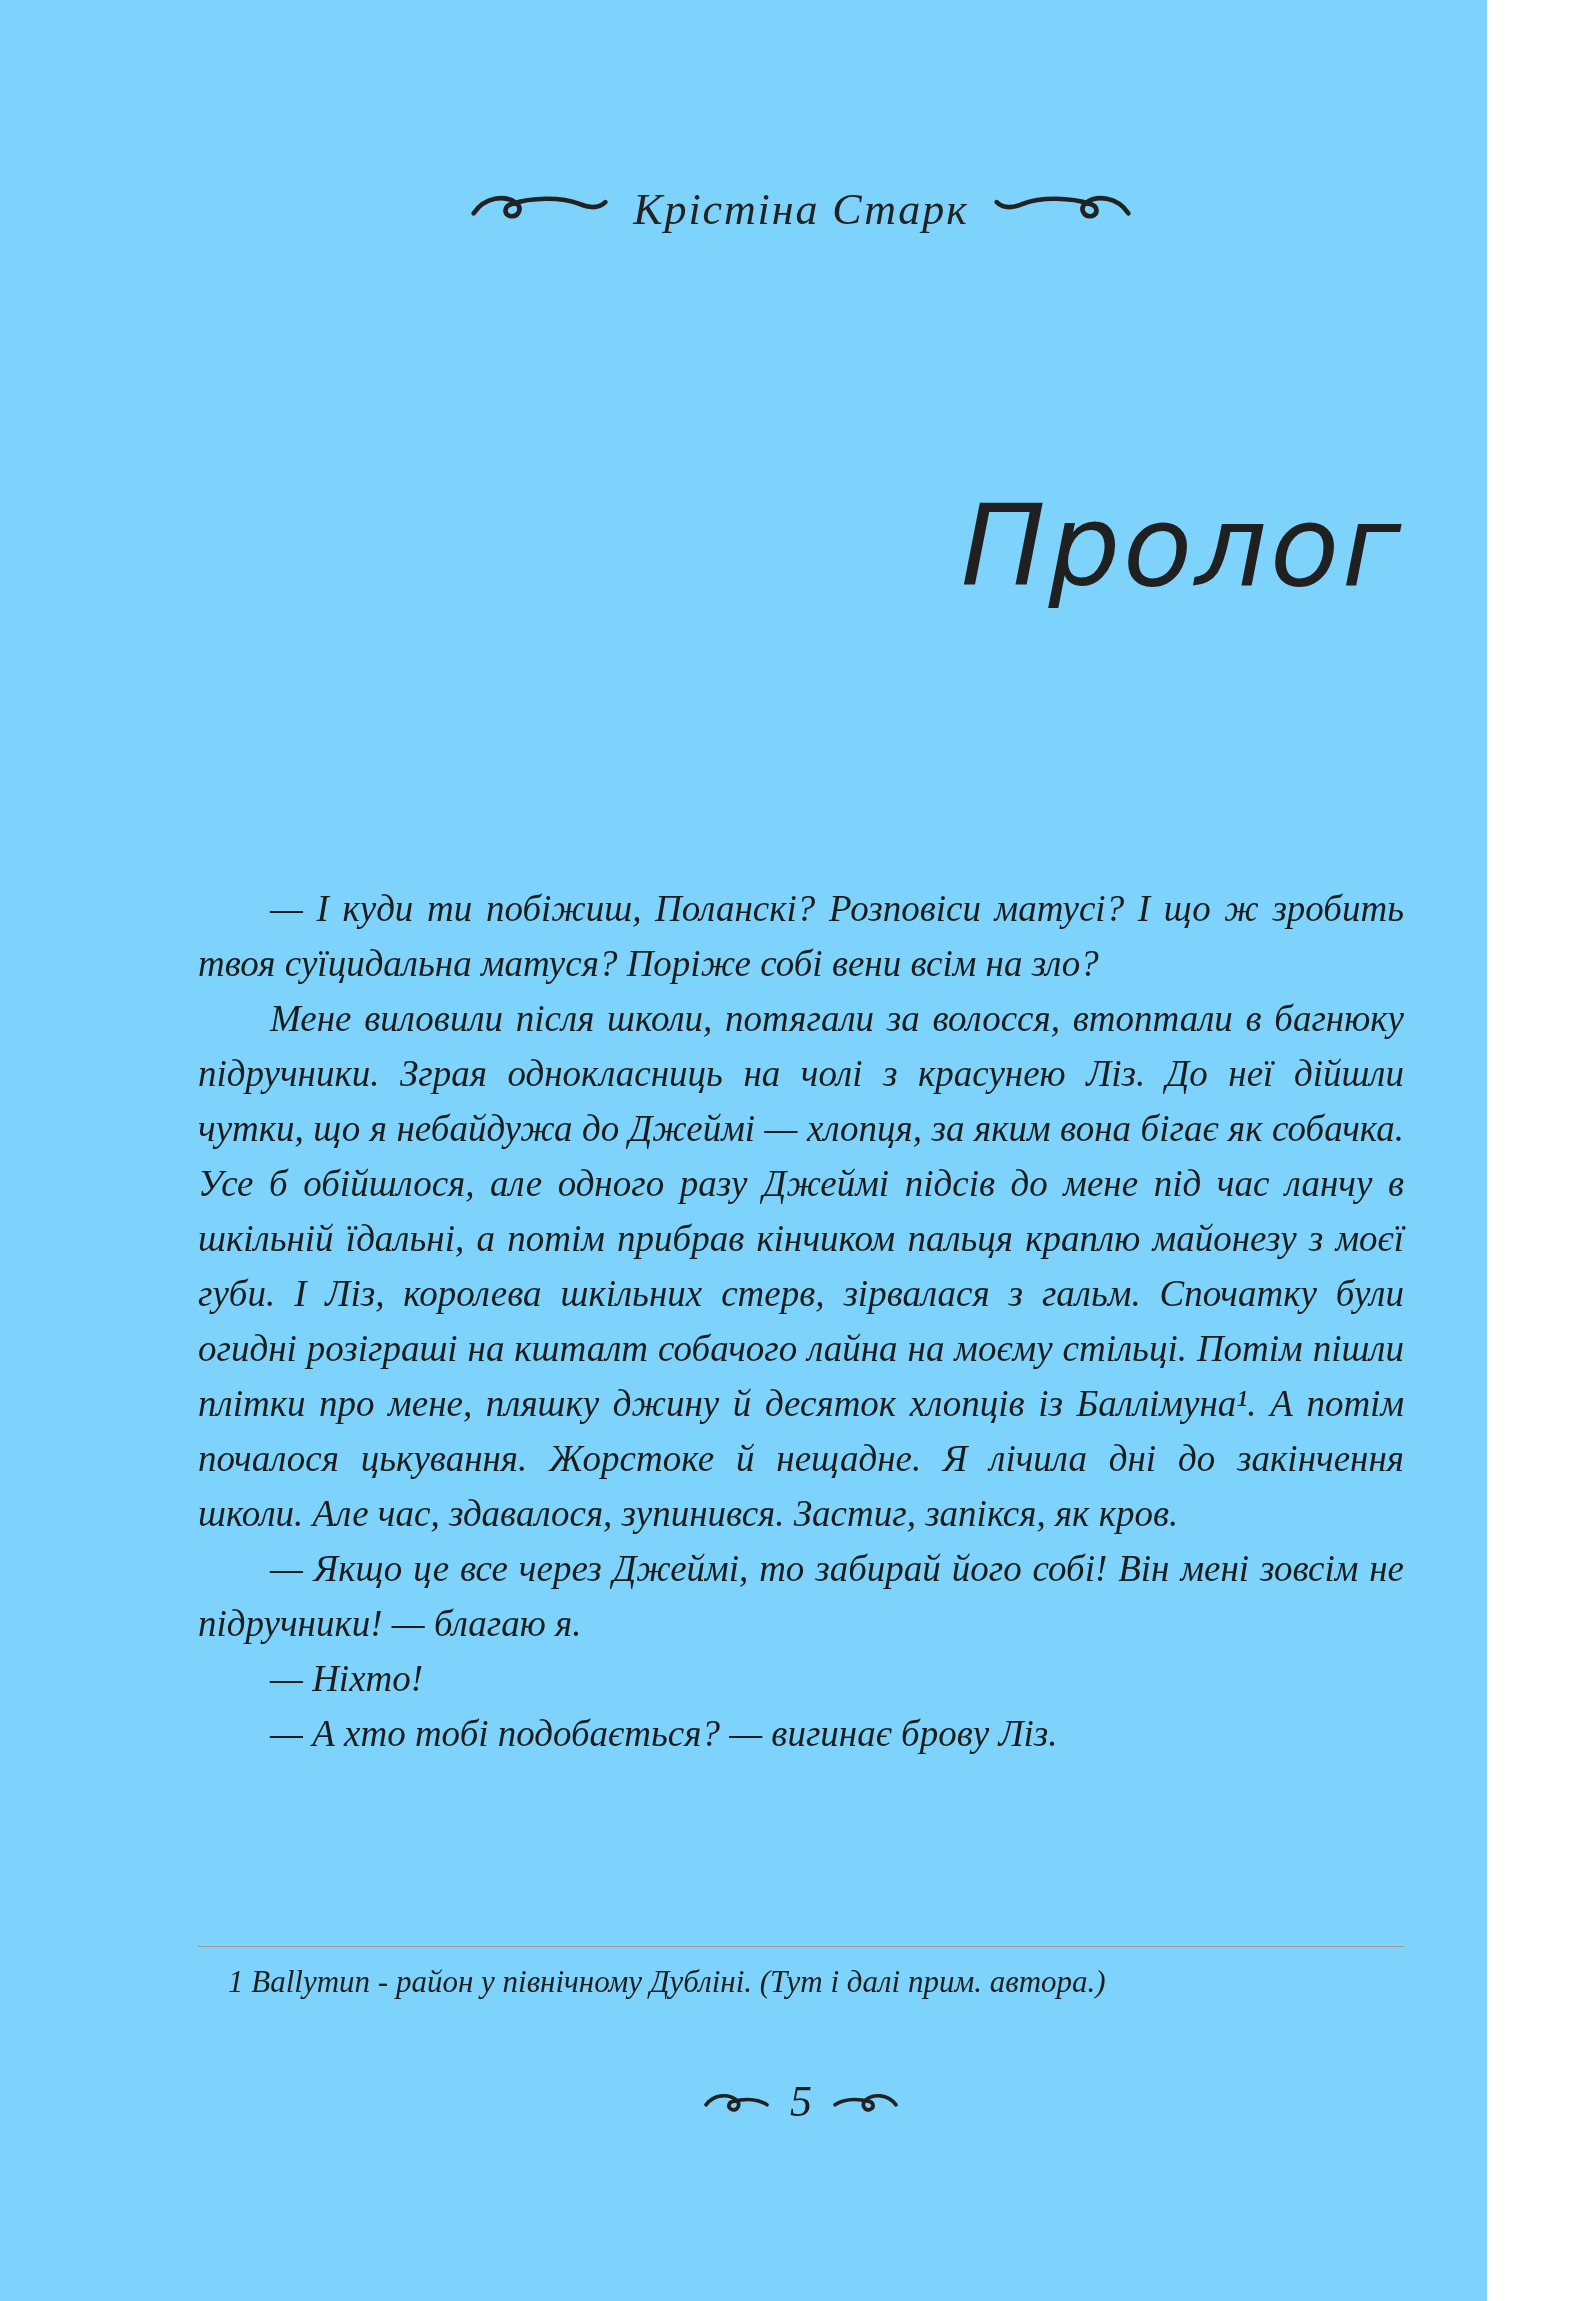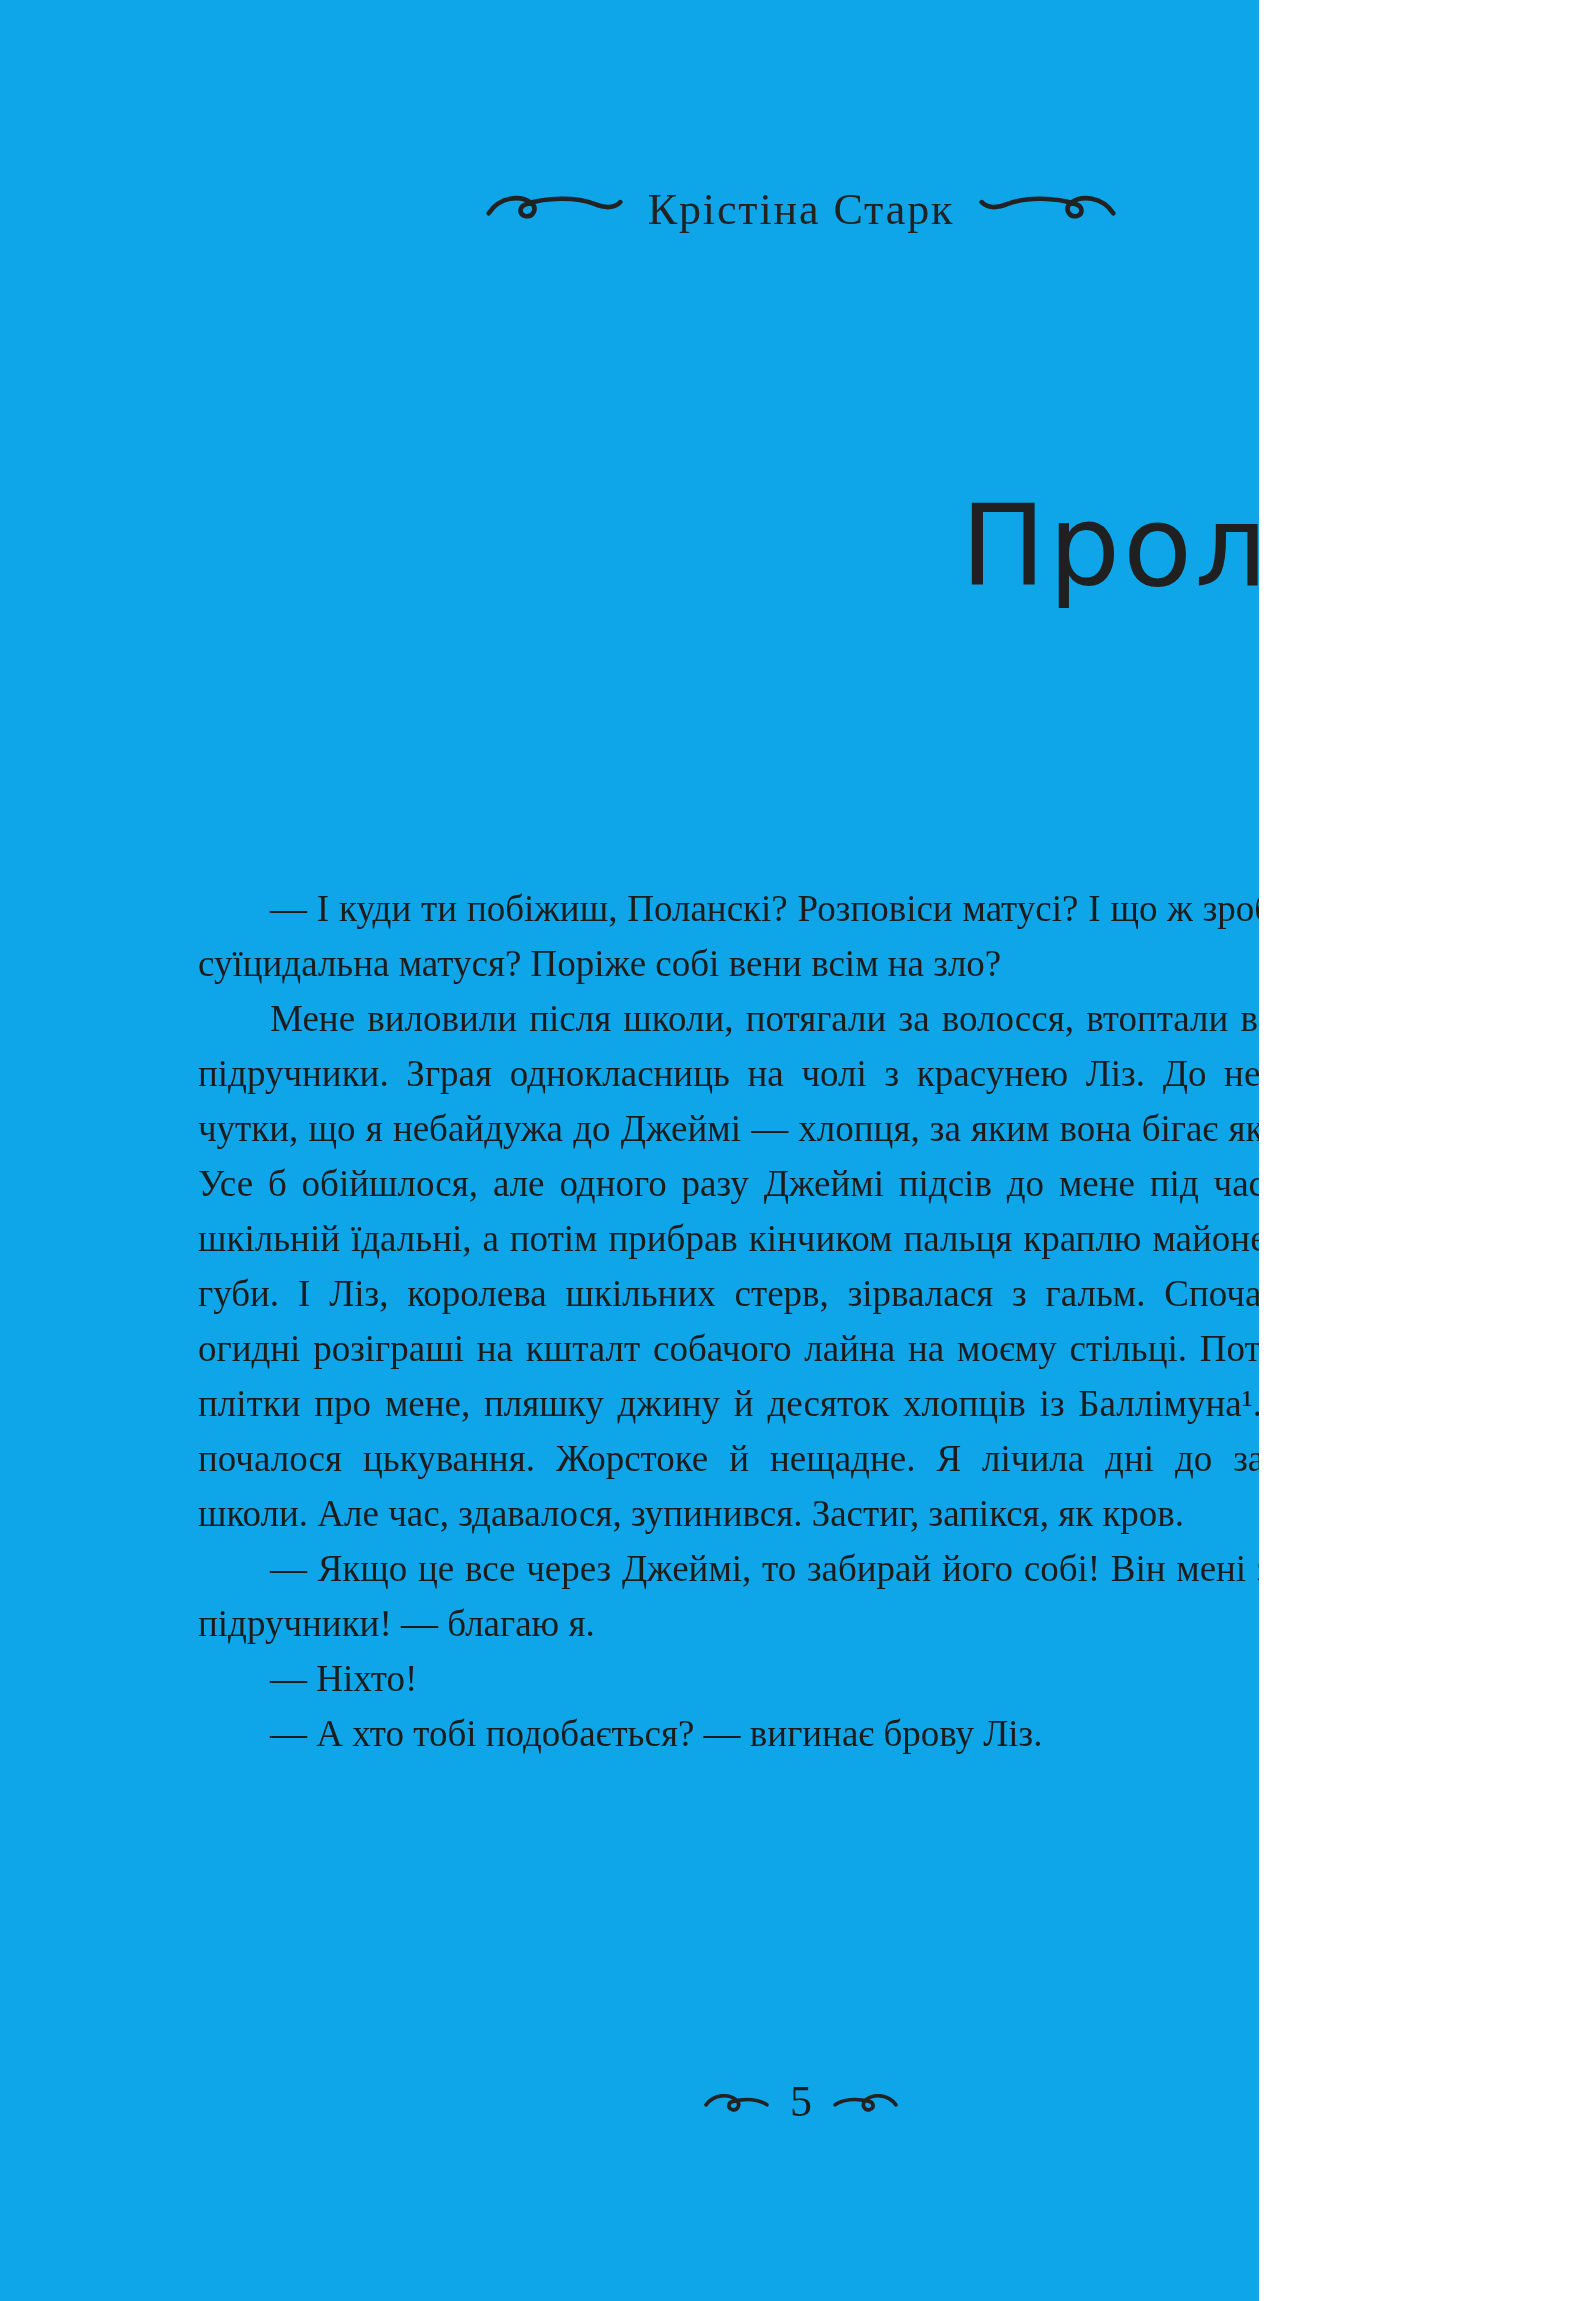--- a/index.html
+++ b/index.html
@@ -2,26 +2,27 @@
 <html lang="uk" style="font-size:15px"><head>
 <meta charset="utf-8">
 <style>
   html, body {
     margin: 0;
     padding: 0;
     background: #ffffff;
   }
   .sheet {
     position: relative;
-    width: 1259px;
+    width: 1487px;
     height: 2301px;
-    background: #0ea5e9;
+    background: #7dd3fc;
     color: #1c1c1c;
     font-family: "Liberation Serif", serif;
     overflow: hidden;
+    font-style: italic;
   }
   .content {
     position: absolute;
     left: 198px;
     top: 0;
     width: 1206px;
     height: 100%;
   }
 
   
@@ -131,20 +132,24 @@
     <div class="chapter-title">Пролог</div>
 
     <div class="body-text">
       <p>— І куди ти побіжиш, Поланскі? Розповіси матусі? І що ж зробить твоя суїцидальна матуся? Поріже собі вени всім на зло?</p>
       <p>Мене виловили після школи, потягали за волосся, втоптали в багнюку підручники. Зграя однокласниць на чолі з красунею Ліз. До неї дійшли чутки, що я небайдужа до Джеймі — хлопця, за яким вона бігає як собачка. Усе б обійшлося, але одного разу Джеймі підсів до мене під час ланчу в шкільній їдальні, а потім прибрав кінчиком пальця краплю майонезу з моєї губи. І Ліз, королева шкільних стерв, зірвалася з гальм. Спочатку були огидні розіграші на кшталт собачого лайна на моєму стільці. Потім пішли плітки про мене, пляшку джину й десяток хлопців із Баллімуна¹. А потім почалося цькування. Жорстоке й нещадне. Я лічила дні до закінчення школи. Але час, здавалося, зупинився. Застиг, запікся, як кров.</p>
       <p>— Якщо це все через Джеймі, то забирай його собі! Він мені зовсім не підручники! — благаю я.</p>
       <p>— Ніхто!</p>
       <p>— А хто тобі подобається? — вигинає брову Ліз.</p>
     </div>
 
+    <div class="footnote-block">
+      <hr class="footnote-divider">
+      <div class="footnote-text">1 Ballymun - район у північному Дубліні. (Тут і далі прим. автора.)</div>
+    </div>
 
     <div class="pagenum-row">
       <span class="flourish">
         <svg width="67" height="24" viewBox="0 0 72 26">
           <path d="M3 16 C 12 4, 28 4, 36 11 C 41 16, 37 23, 31 21 C 26 19, 27 13, 33 12 C 46 9, 60 10, 69 16" fill="none" stroke="#222222" stroke-width="4" stroke-linecap="round"></path>
         </svg>
       </span>
       <span class="pagenum">5</span>
       <span class="flourish mirrored">
         <svg width="67" height="24" viewBox="0 0 72 26">

